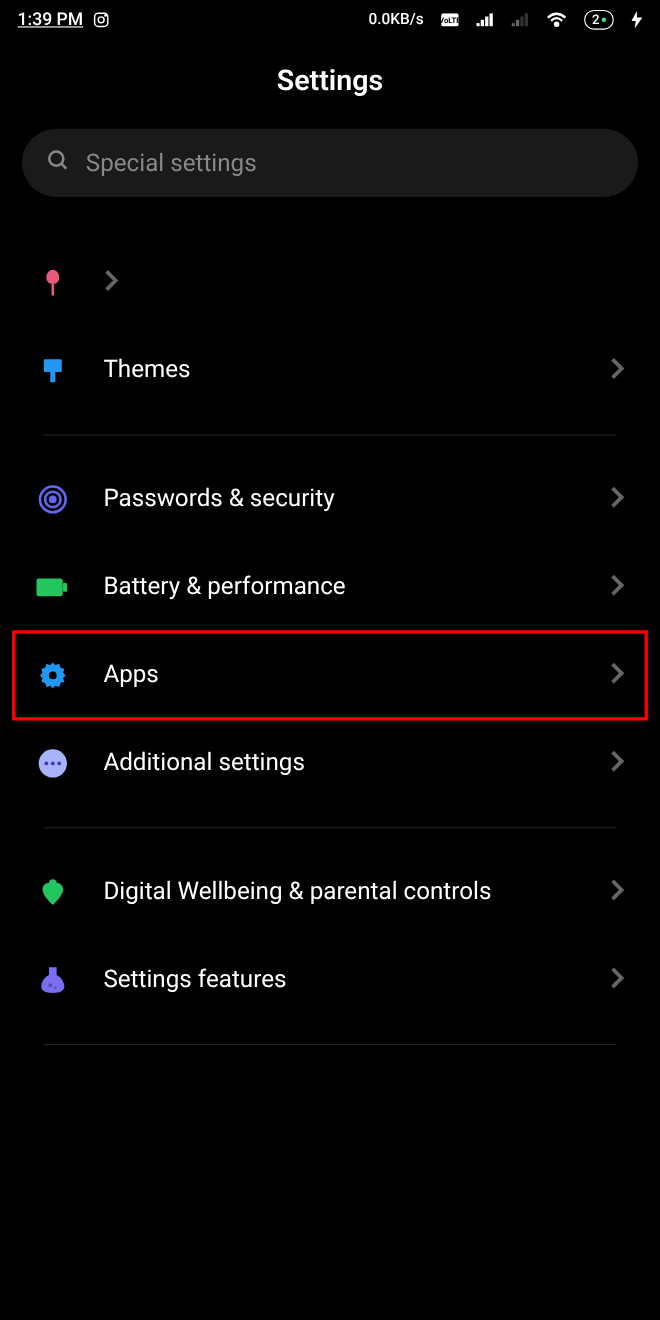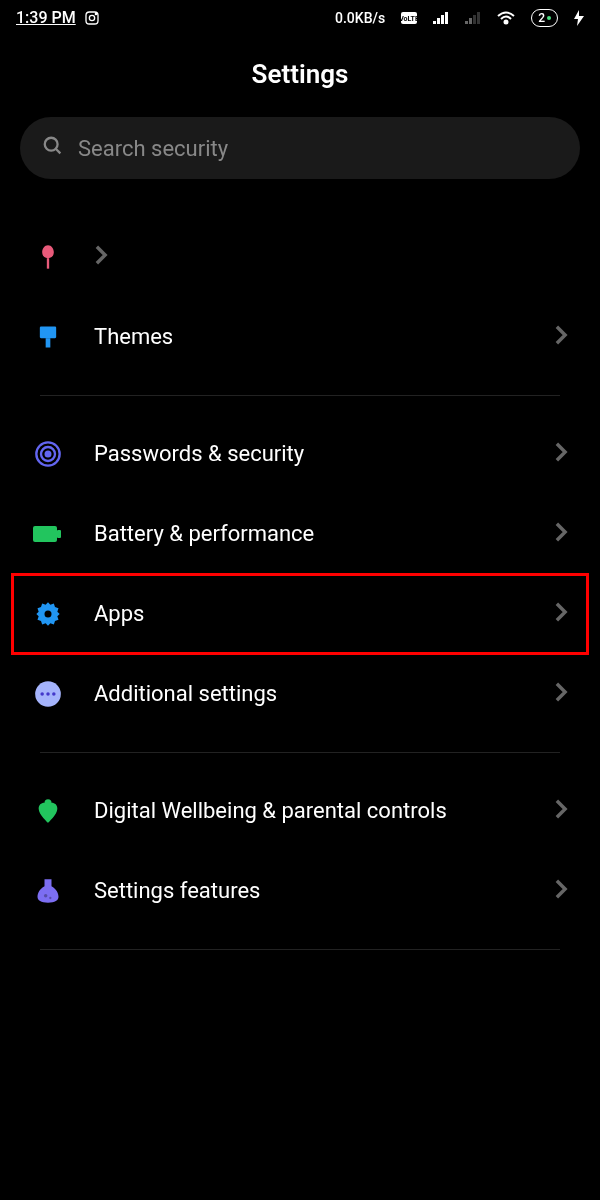--- a/index.html
+++ b/index.html
@@ -149,21 +149,21 @@
 
 <h1 class="title">Settings</h1>
 
 <div class="search-bar">
   <span>
     <svg width="22" height="22" viewBox="0 0 24 24" fill="none" stroke="#888" stroke-width="2.5">
         <circle cx="10" cy="10" r="7"></circle>
         <line x1="20" y1="20" x2="15" y2="15"></line>
       </svg>
   </span>
-  <span class="placeholder">Search security</span>
+  <span class="placeholder">Special settings</span>
 </div>
 
 <div class="section-gap"></div>
 
 <div class="settings-list">
 
   <div class="settings-item">
     <span class="item-icon">
       <svg width="28" height="28" viewBox="0 0 24 24" fill="#e85a7a">
           <path d="M12 2 C9 2 7 5 7 8 C7 11 9 13 12 13 C15 13 17 11 17 8 C17 5 15 2 12 2 Z M12 5 C13 5 14 6 14 8 C14 6 13 5 12 5 Z"></path>

